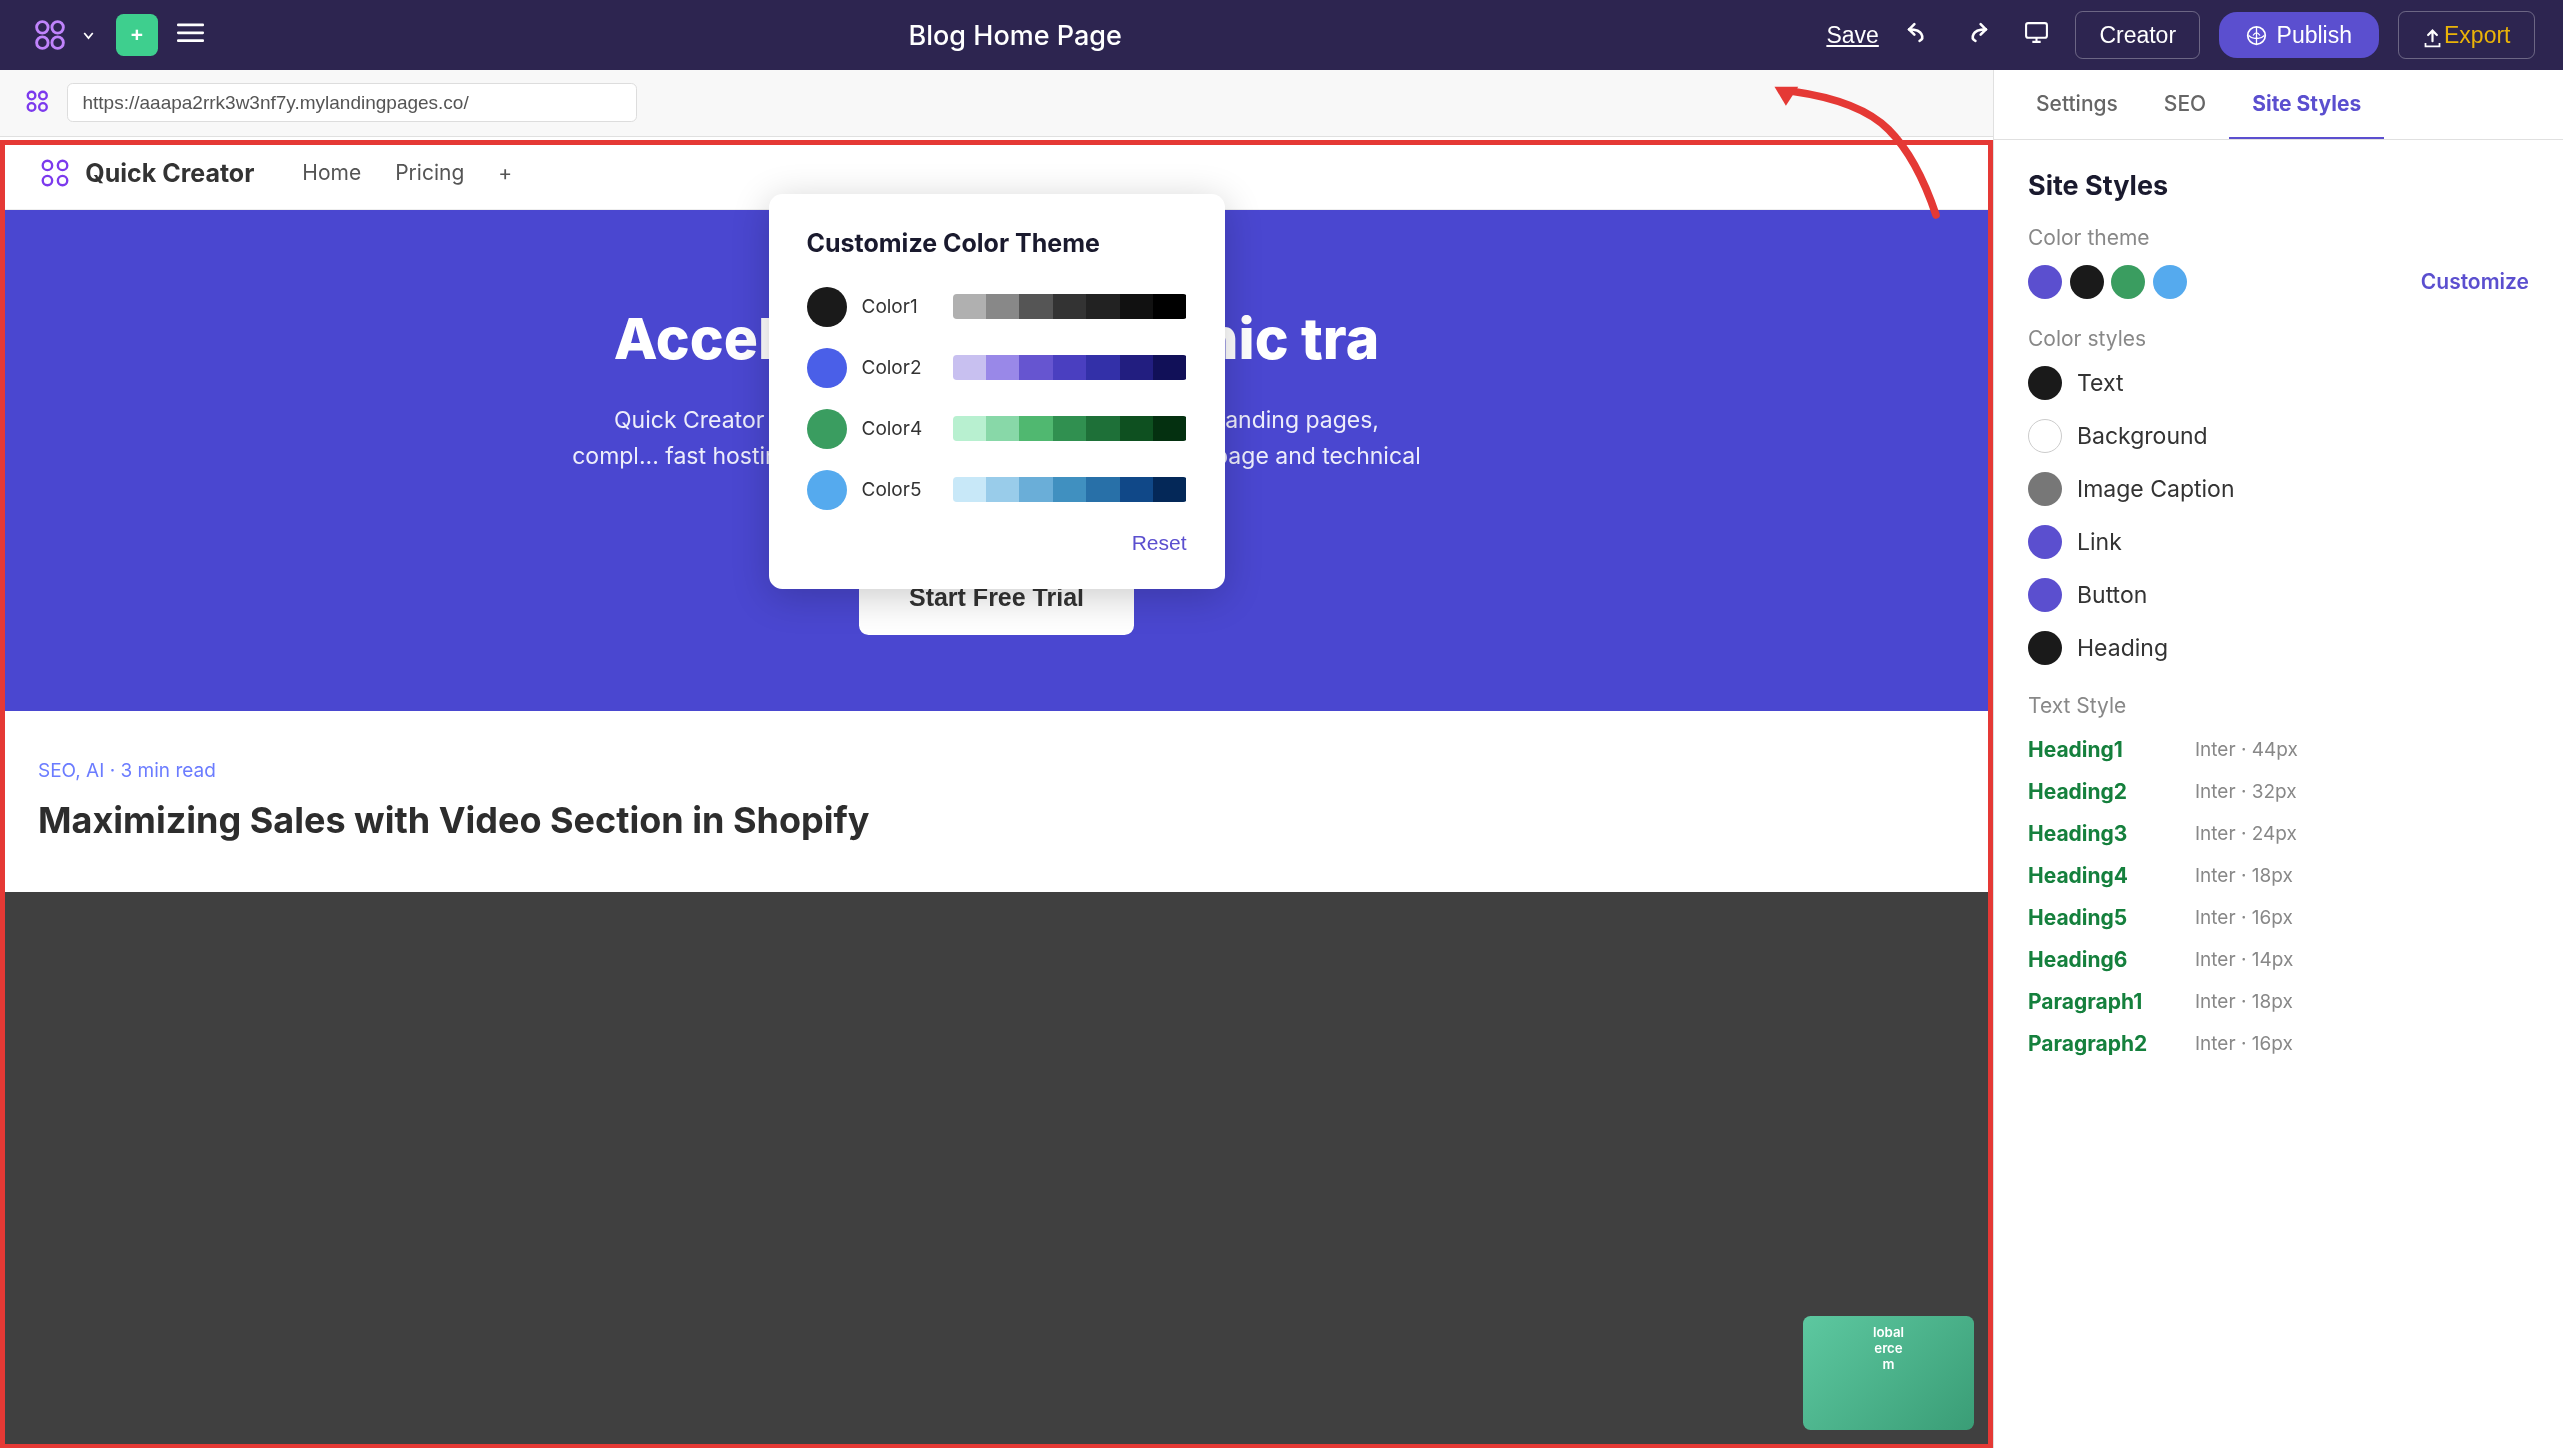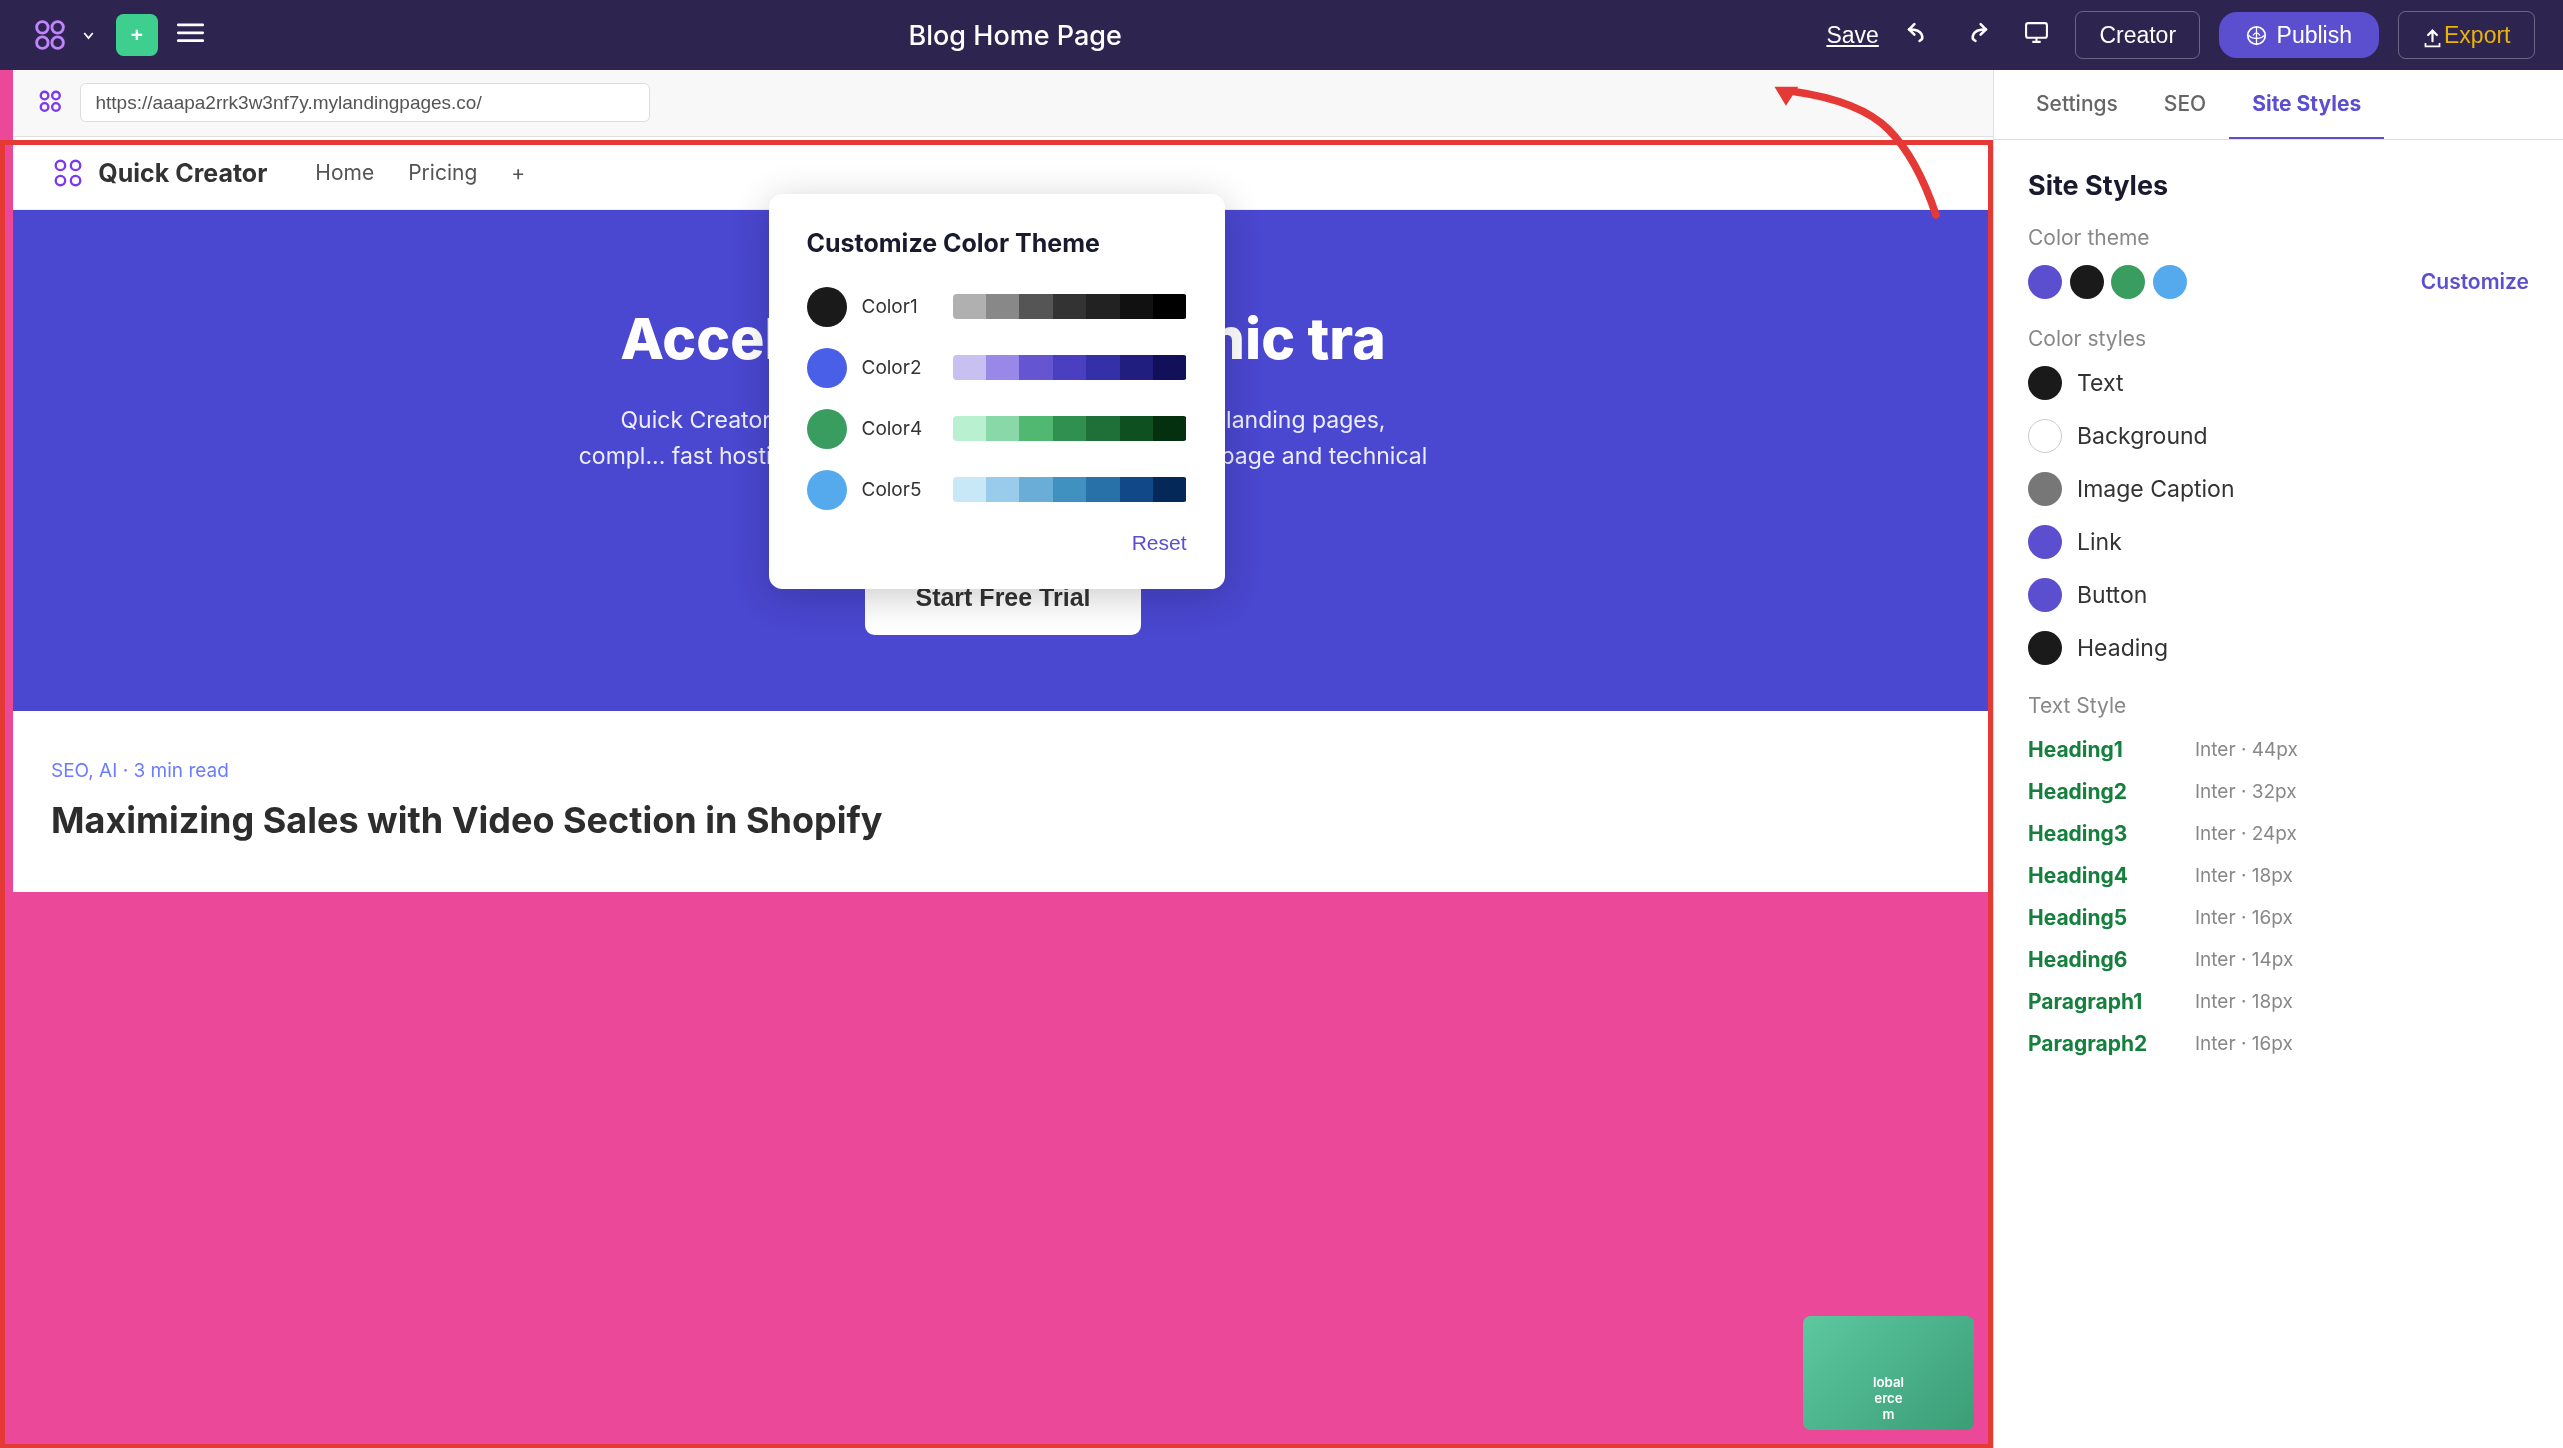--- a/index.html
+++ b/index.html
@@ -117,24 +117,23 @@
 
     
     .main-layout {
       display: flex;
       height: calc(1449px - 70px);
     }
 
     
     .canvas-area {
       flex: 1;
-      background: #ec4899;
+      background: #404040;
       position: relative;
       overflow: hidden;
-      padding-left: 13px;
     }
 
     
     .browser-bar {
       background: #f8f8f8;
       border-bottom: 1px solid #e0e0e0;
       padding: 13.3px 23px;
       display: flex;
       align-items: center;
       gap: 15px;
@@ -228,21 +227,21 @@
     
     .blog-thumbnail {
       position: absolute;
       bottom: 19px;
       right: 19px;
       width: 171px;
       height: 114px;
       background: linear-gradient(135deg, #5dc8a0, #3a9d76);
       border-radius: 7.6px;
       display: flex;
-      align-items: flex-end;
+      align-items: flex-start;
       justify-content: center;
       font-size: 15px;
       color: white;
       font-weight: 600;
     }
 
     
     .red-border-overlay {
       position: absolute;
       top: 70px;

